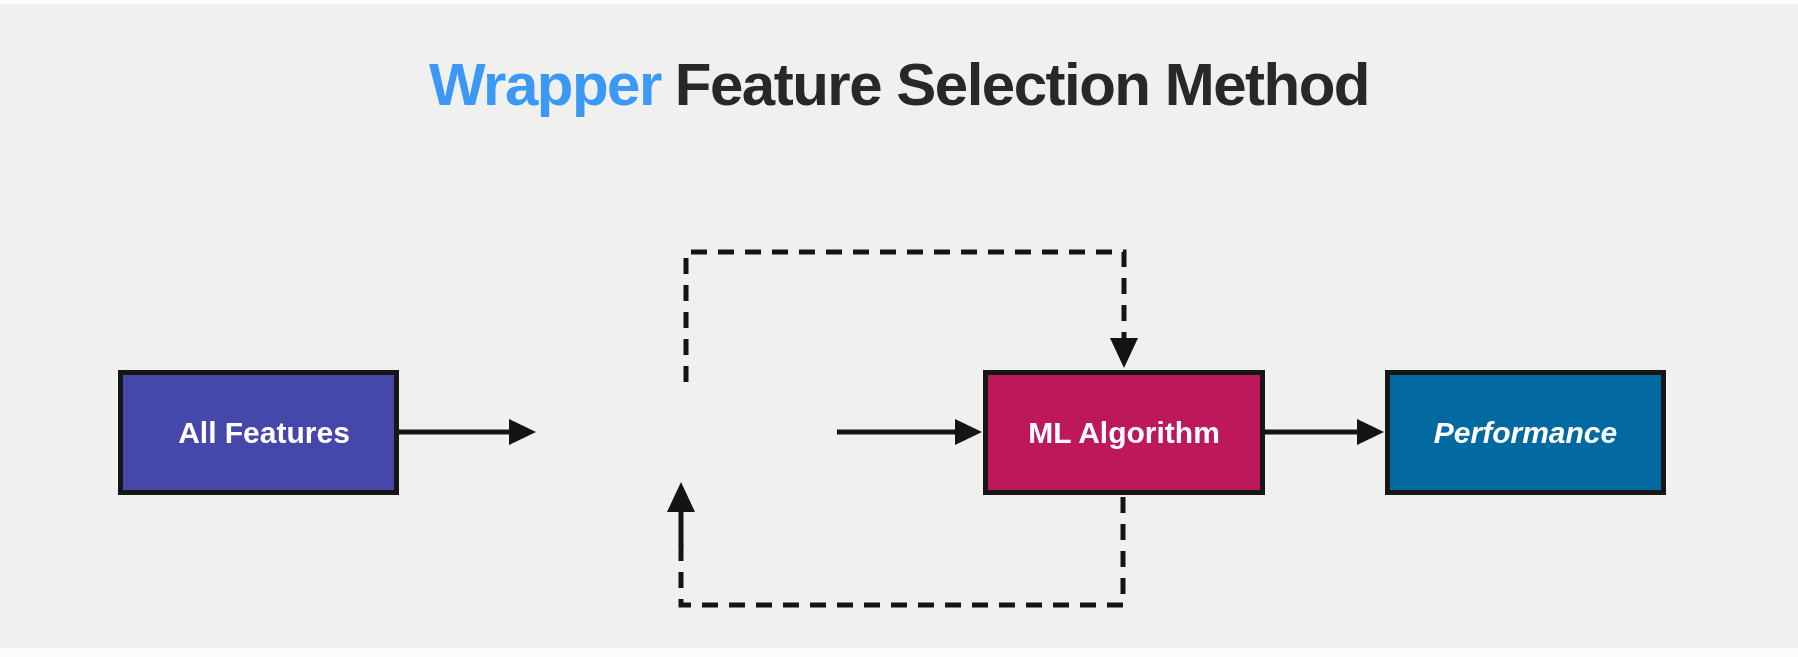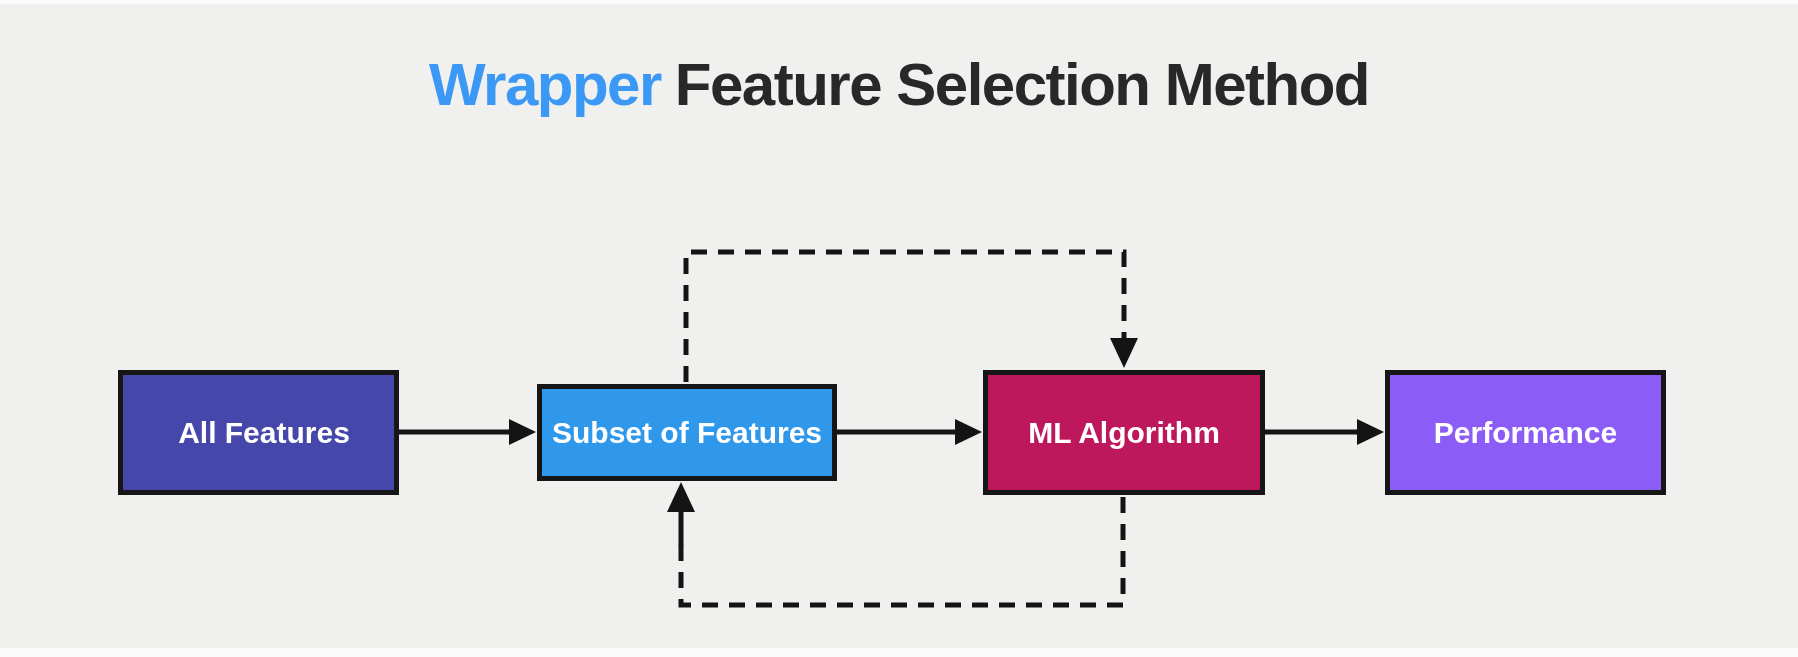--- a/index.html
+++ b/index.html
@@ -106,25 +106,22 @@
       <polyline class="stroke dashed" points="1123,497 1123,605 681,605 681,542"></polyline>
       <line class="stroke" x1="681" y1="546" x2="681" y2="506"></line>
       <polygon class="head" points="681,482 667,512 695,512"></polygon>
     </g>
   </svg>
 
   <div class="node node-all-features" style="background-color: rgb(69, 71, 170); padding-left: 11px;">
     <span>All Features</span>
   </div>
 
-  <div class="node node-subset" style="background-color: rgb(47, 152, 234);">
-    <span>Subset of Features</span>
-  </div>
 
   <div class="node node-ml-algorithm" style="background-color: #be185d;">
     <span>ML Algorithm</span>
   </div>
 
-  <div class="node node-performance" style="background-color: #8b5cf6;">
+  <div class="node node-performance" style="background-color: #0369a1; font-style: italic;">
     <span>Performance</span>
   </div>
 
 </div>
 
 </body></html>

